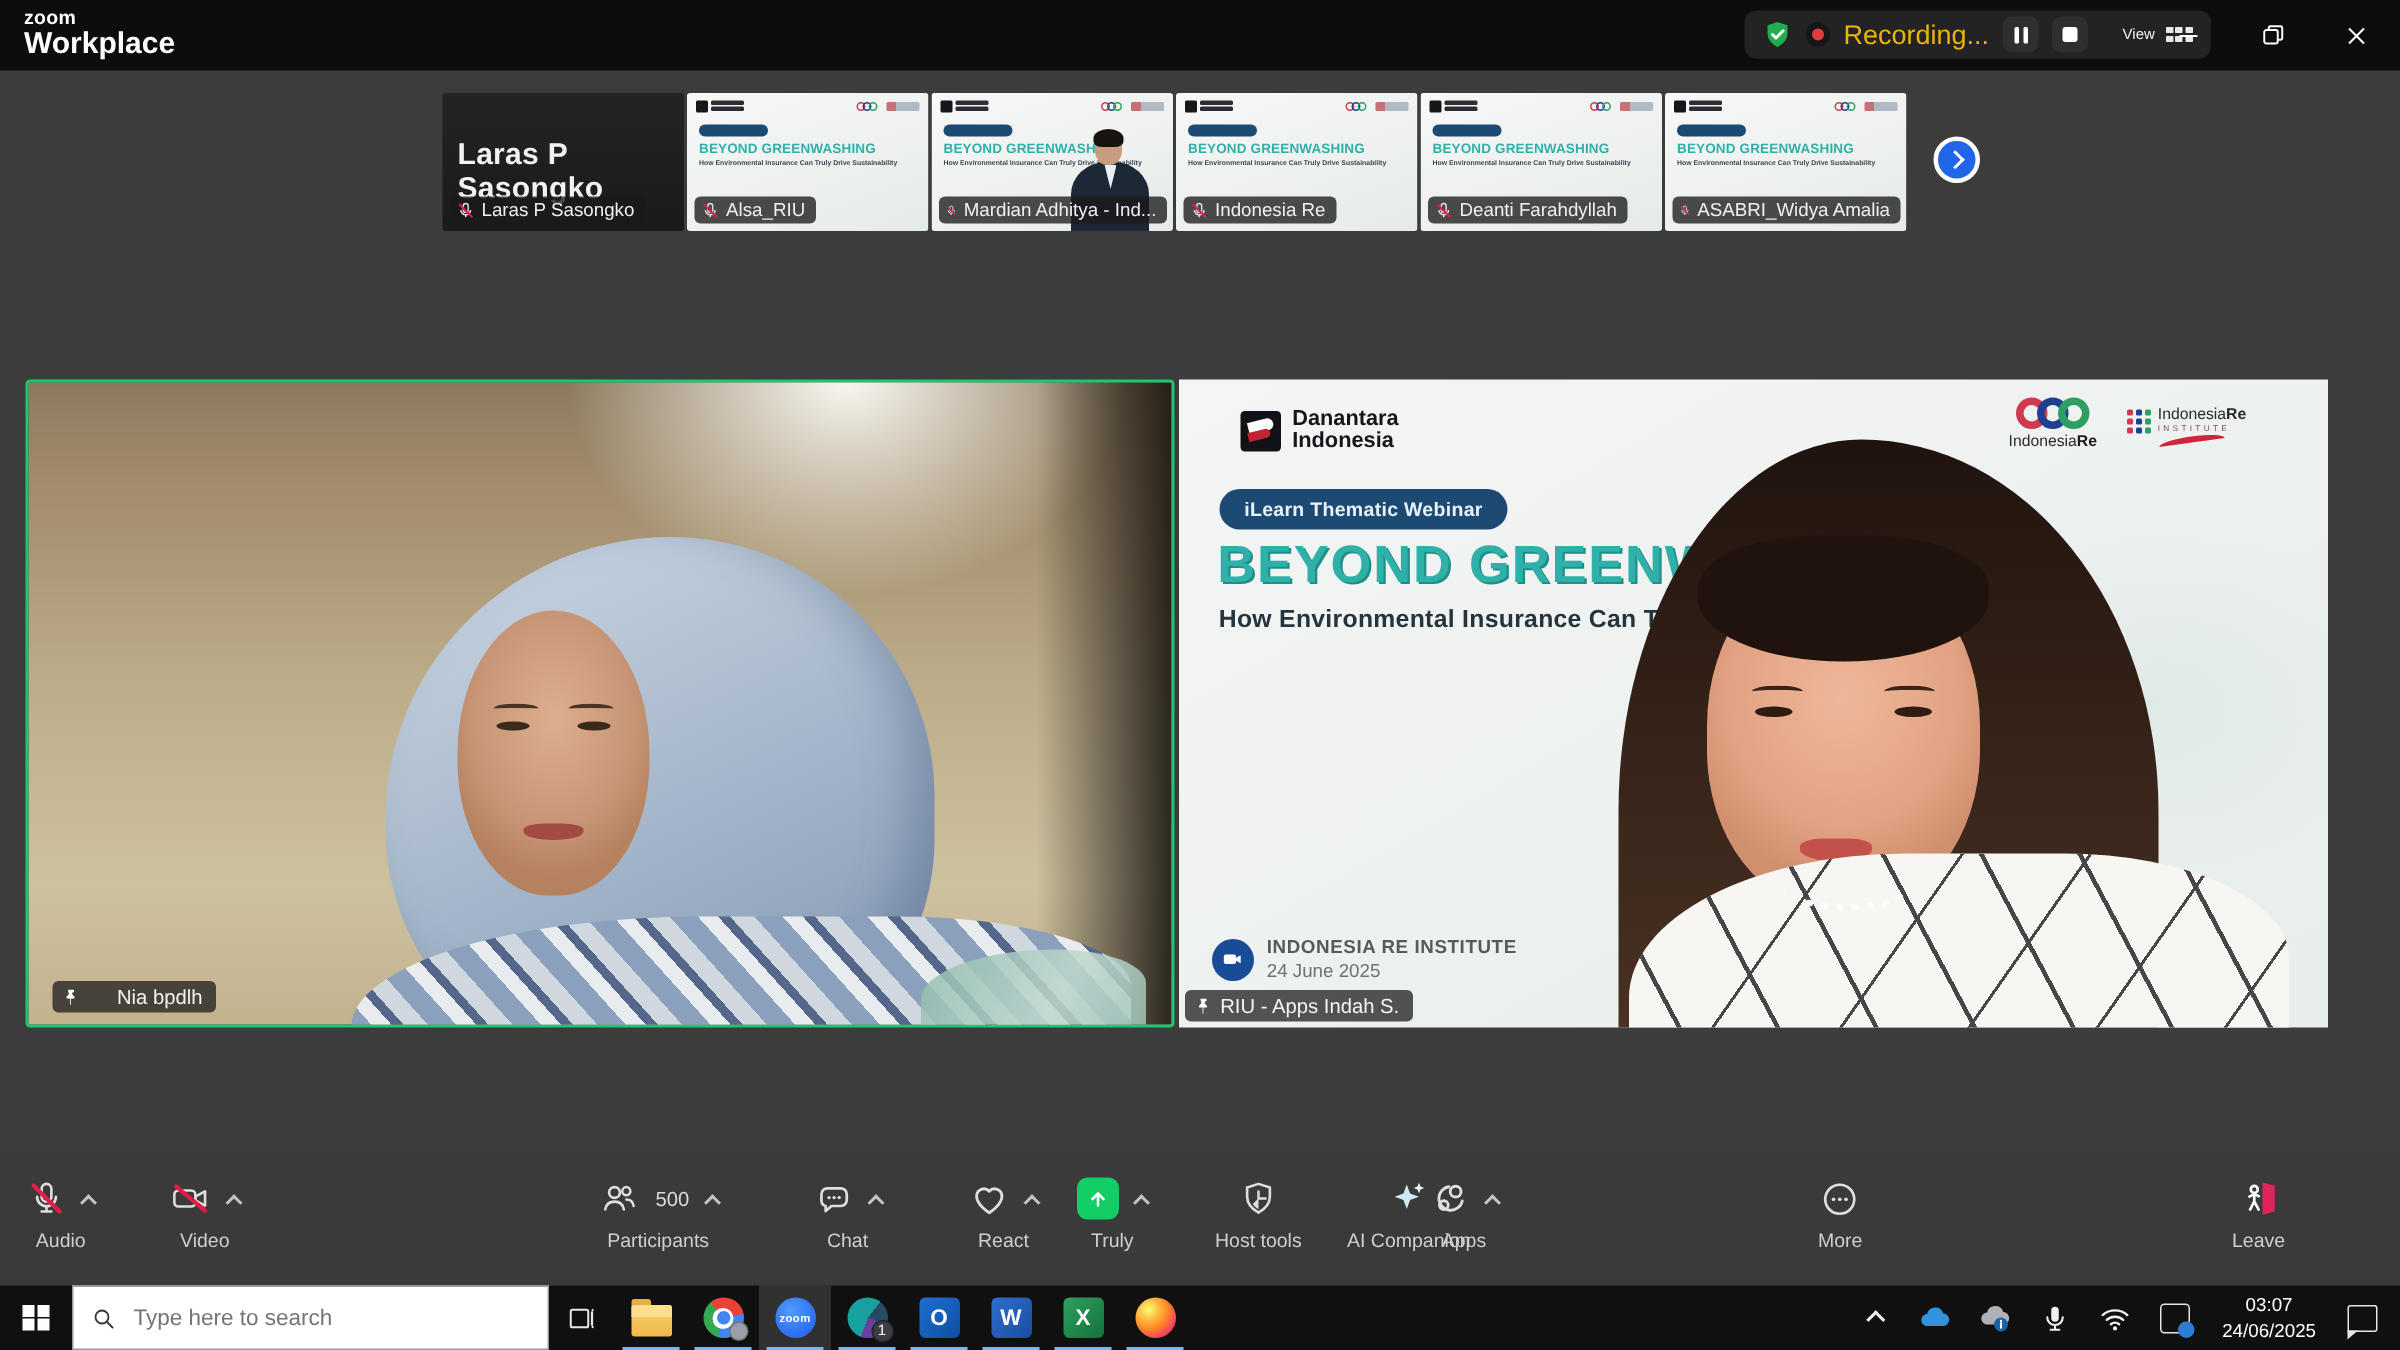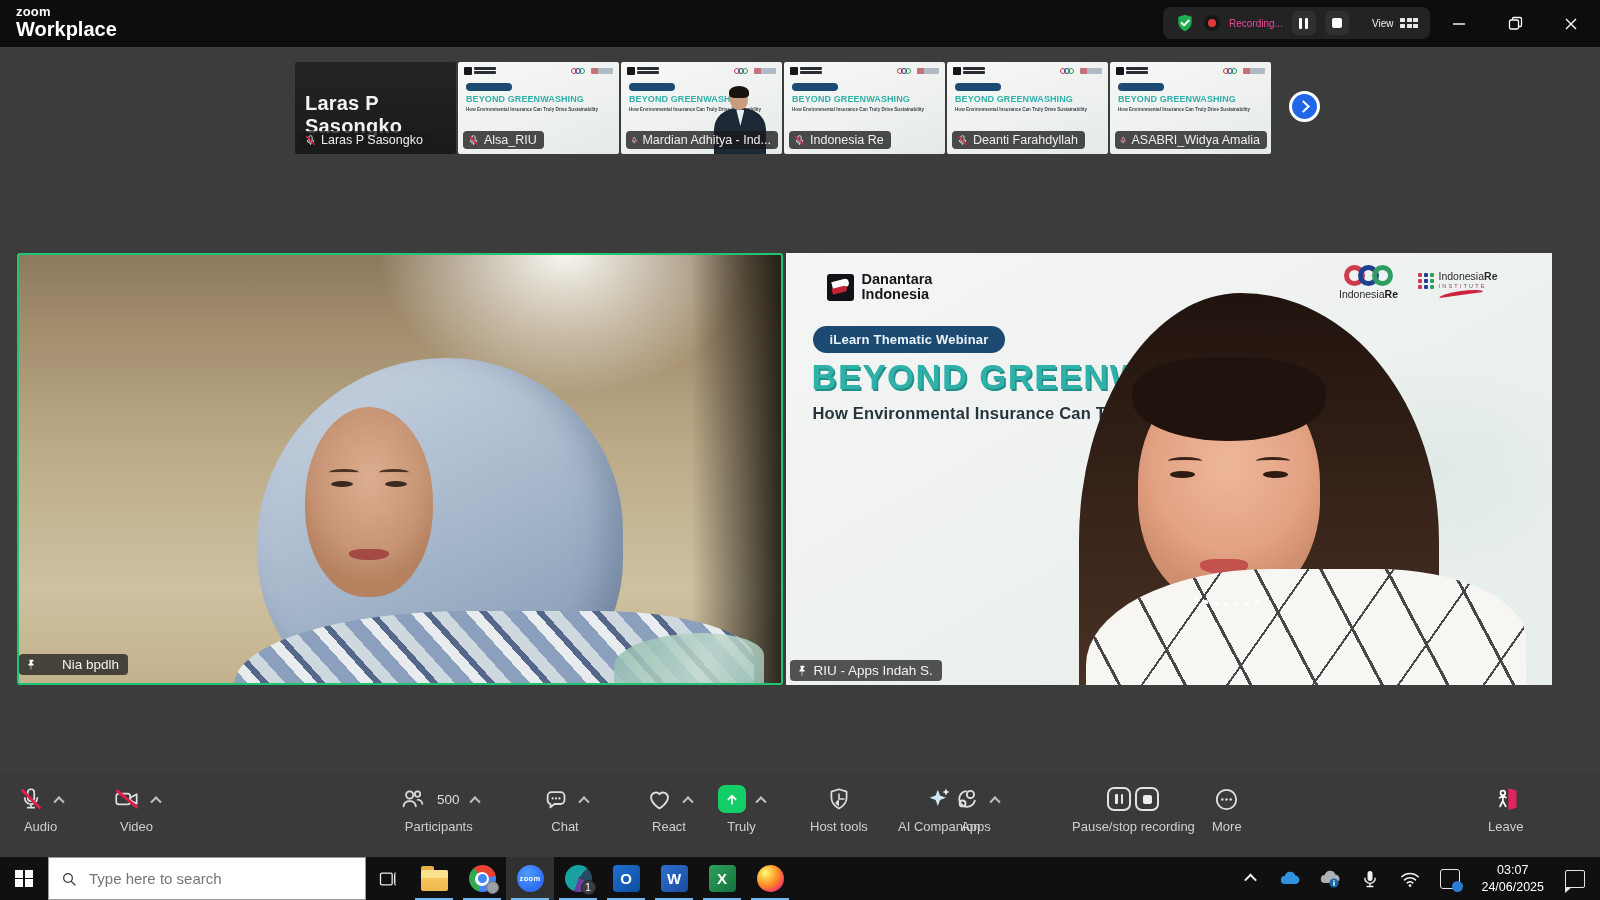--- a/index.html
+++ b/index.html
@@ -8,21 +8,21 @@
 
   
   .titlebar{position:absolute;left:0;top:0;width:1600px;height:47px;background:#0d0d0d;}
   .tb-logo{position:absolute;left:16px;top:5px;color:#fff;line-height:1;}
   .tb-logo .z1{font-size:13px;font-weight:600;letter-spacing:.2px;}
   .tb-logo .z2{font-size:20px;font-weight:700;margin-top:1px;}
   .rec-pill{position:absolute;left:1163px;top:7px;height:32px;background:#232323;border-radius:8px;display:flex;align-items:center;padding:0 12px;gap:9px;}
   .shield{width:20px;height:20px;}
   .recdot{width:16px;height:16px;border-radius:50%;background:#161616;display:flex;align-items:center;justify-content:center;}
   .recdot i{width:8px;height:8px;border-radius:50%;background:#e03a3a;}
-  .rec-txt{color:#ec4899;font-size:10px;}
+  .rec-txt{color:#eab308;font-size:18px;}
   .mini-ctl{width:24px;height:24px;border-radius:6px;background:#2f2f2f;display:flex;align-items:center;justify-content:center;}
   .pausebars i{display:inline-block;width:3px;height:11px;background:#fff;margin:0 1.5px;border-radius:1px;}
   .stopsq{width:10px;height:10px;background:#fff;border-radius:2px;}
   .view-grp{display:flex;align-items:center;gap:7px;margin-left:14px;}
   .view-txt{color:#f2f2f2;font-size:10px;}
   .gridico{display:grid;grid-template-columns:repeat(3,5px);grid-auto-rows:4px;gap:1.5px;}
   .gridico i{background:#e8e8e8;border-radius:.5px;}
   .winbtns{position:absolute;right:14px;top:0;height:47px;display:flex;align-items:center;gap:26px;}
   .wbtn{width:30px;height:30px;display:flex;align-items:center;justify-content:center;color:#fff;}
 
@@ -105,21 +105,21 @@
   .body2::before{content:"";position:absolute;inset:0;
     background:repeating-linear-gradient(62deg,transparent 0 30px,#1b1b1e 30px 33px,transparent 33px 58px),
                repeating-linear-gradient(-55deg,transparent 0 36px,#1b1b1e 36px 38px,transparent 38px 70px);opacity:.8;}
   .necklace{position:absolute;left:402px;bottom:78px;width:86px;height:34px;border-radius:50%;border-bottom:5px dotted #fdfdfd;}
   .org-block{position:absolute;left:22px;top:371px;display:flex;gap:9px;align-items:center;}
   .cam-circle{width:28px;height:28px;border-radius:50%;background:#184c96;display:flex;align-items:center;justify-content:center;}
   .org-lines{line-height:1.25;}
   .org-name{font-size:12.5px;font-weight:700;color:#565a5e;letter-spacing:.4px;}
   .org-date{font-size:12.5px;color:#6d7277;}
   .vlabel{position:absolute;display:flex;align-items:center;gap:5px;background:rgba(28,28,28,.75);border-radius:4px;padding:3px 9px 3px 5px;color:#f3f3f3;font-size:13.5px;}
-  .vl-pos{left:0;bottom:8px;gap:24px;}
+  .vl-pos{left:16px;bottom:8px;gap:24px;}
   .vr-pos{left:4px;bottom:4px;}
 
   
   .toolbar{position:absolute;left:0;top:772px;width:1600px;height:85px;background:#3a3a3a;}
   .tbtn{position:absolute;top:12px;display:flex;flex-direction:column;align-items:center;color:#cfcfcf;}
   .tbtn .lab{font-size:13px;margin-top:5px;color:#cfcfcf;white-space:nowrap;}
   .iconrow{display:flex;align-items:center;gap:11px;height:30px;}
   .caret{width:8px;height:8px;border-left:2px solid #c3c3c3;border-top:2px solid #c3c3c3;transform:rotate(45deg) translate(2px,2px);}
   .cnt{font-size:13.5px;color:#dcdcdc;}
   .share-sq{width:28px;height:28px;border-radius:7px;background:#13ce66;display:flex;align-items:center;justify-content:center;}
@@ -451,20 +451,32 @@
     <div class="face2">
       <span class="brow" style="left:30px;"></span>
         <span class="brow" style="right:30px;"></span>
       <span class="eye" style="left:32px;"></span>
         <span class="eye" style="right:32px;"></span>
       <span class="lips"></span>
     </div>
     <div class="body2"></div>
     <div class="necklace"></div>
 
+    <div class="org-block">
+      <span class="cam-circle">
+        <svg width="15" height="15" viewBox="0 0 24 24">
+            <rect x="3" y="7" width="13" height="10" rx="2" fill="#fff"></rect>
+            <path d="M16 10.5l5-2.8v8.6l-5-2.8z" fill="#fff"></path>
+          </svg>
+      </span>
+      <span class="org-lines">
+        <div class="org-name">INDONESIA RE INSTITUTE</div>
+        <div class="org-date">24 June 2025</div>
+      </span>
+    </div>
 
     <div class="vlabel vr-pos">
       <svg width="14" height="14" viewBox="0 0 24 24">
           <path d="M9 3h6l-1.2 5.4 2.7 2.6V13h-4v6l-.5 2-.5-2v-6H7.5v-2l2.7-2.6z" fill="#fff"></path>
           <circle cx="14.6" cy="4.6" r="1.6" fill="#fff"></circle>
         </svg>
       <span>RIU - Apps Indah S.</span>
     </div>
   </div>
 
@@ -569,32 +581,20 @@
         <svg width="27" height="27" viewBox="0 0 24 24">
             <circle cx="15.5" cy="7.5" r="3.2" fill="none" stroke="#dedede" stroke-width="1.7"></circle>
             <path d="M11.5 4.6A7 7 0 1 0 19.4 13" fill="none" stroke="#dedede" stroke-width="1.7" stroke-linecap="round"></path>
             <circle cx="8.5" cy="15.5" r="2.6" fill="none" stroke="#dedede" stroke-width="1.7"></circle>
           </svg>
         <span class="caret"></span>
       </div>
       <span class="lab">Apps</span>
     </div>
 
-    <div class="tbtn" style="left:1072px;">
-      <div class="iconrow" style="gap:4px;">
-        <span class="recbox">
-            <span class="pb"></span>
-            <span class="pb"></span>
-          </span>
-        <span class="recbox">
-            <span class="sq"></span>
-          </span>
-      </div>
-      <span class="lab">Pause/stop recording</span>
-    </div>
 
     <div class="tbtn" style="left:1212px;">
       <div class="iconrow">
         <svg width="27" height="27" viewBox="0 0 24 24">
             <circle cx="12" cy="12" r="8.6" fill="none" stroke="#dedede" stroke-width="1.6"></circle>
             <circle cx="8.3" cy="12" r="1.1" fill="#dedede"></circle>
             <circle cx="12" cy="12" r="1.1" fill="#dedede"></circle>
             <circle cx="15.7" cy="12" r="1.1" fill="#dedede"></circle>
           </svg>
       </div>

